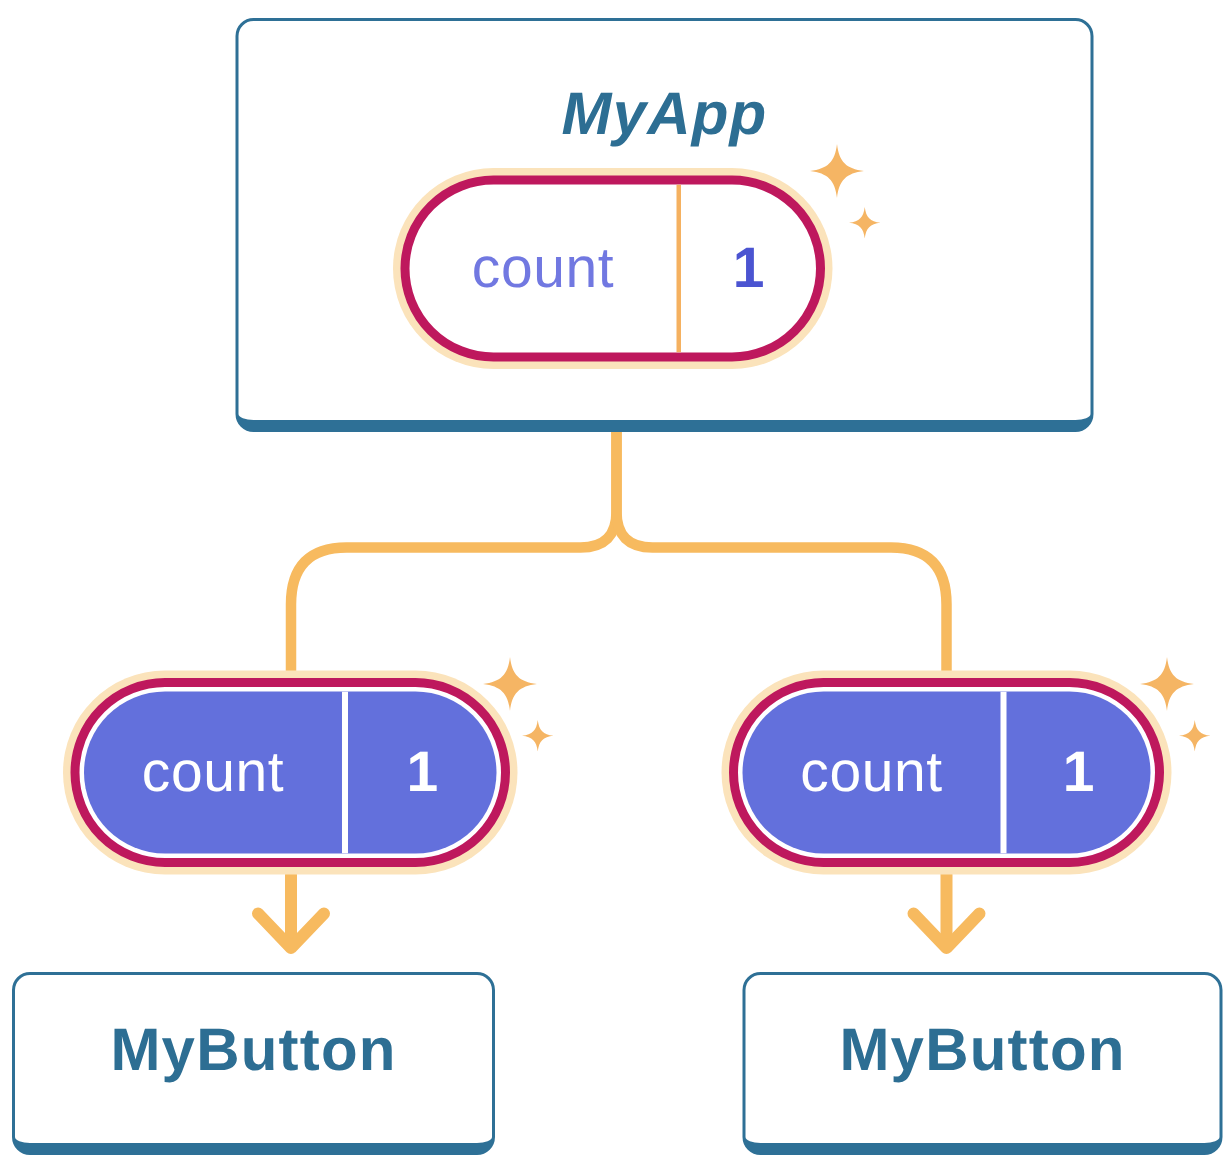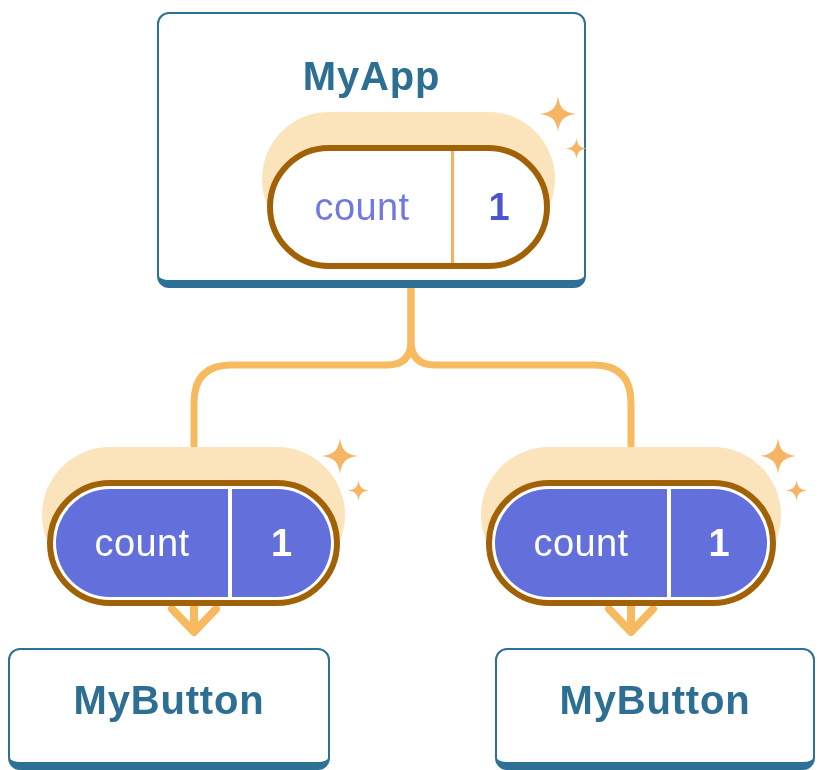--- a/index.html
+++ b/index.html
@@ -6,42 +6,41 @@
   #canvas{
     position:relative;width:820px;height:770px;background:#ffffff;overflow:hidden;
     font-family:"Liberation Sans", sans-serif;
   }
   
   .card{
     position:absolute;background:#ffffff;
     border:2px solid #2E7096;border-bottom:8px solid #2E7096;
     border-radius:12px;box-sizing:border-box;
   }
-  .card-root{left:157px;top:12px;width:429px;height:276px;}
+  .card-root{left:157px;top:12px;width:572px;height:276px;font-style:italic;}
   .card-child-left{left:8px;top:648px;width:322px;height:122px;}
   .card-child-right{left:495px;top:648px;width:320px;height:122px;}
   .card-title{
     position:absolute;left:0;right:0;text-align:center;
     color:#2D6E93;font-weight:700;letter-spacing:.02em;
   }
   .card-root .card-title{top:40px;font-size:40px;line-height:44px;}
   .card-child-left .card-title,.card-child-right .card-title{
     top:0;bottom:12px;display:flex;align-items:center;justify-content:center;
     font-size:40px;
   }
   
   .pill-halo{
     position:absolute;background:#FBE3BB;border-radius:999px;
     padding:5px;box-sizing:border-box;
   }
   .pill-ring{
     width:100%;height:100%;box-sizing:border-box;border-radius:999px;
-    border:6px solid #a16207;background:#ffffff;display:flex;align-items:stretch;
+    border:6px solid #be185d;background:#ffffff;display:flex;align-items:stretch;
     overflow:hidden;
-    margin-top:28px;
   }
   .pill-root{left:262px;top:112px;width:293px;height:134px;}
   .pill-left{left:42px;top:447px;width:303px;height:136px;}
   .pill-right{left:481px;top:447px;width:300px;height:136px;}
   .pill-inner-fill{
     width:100%;height:100%;box-sizing:border-box;border-radius:999px;
     background:#6370DC;display:flex;align-items:stretch;overflow:hidden;
   }
   .pill-filled .pill-ring{padding:3px;background:#ffffff;}
   .pill-cell{display:flex;align-items:center;justify-content:center;}

